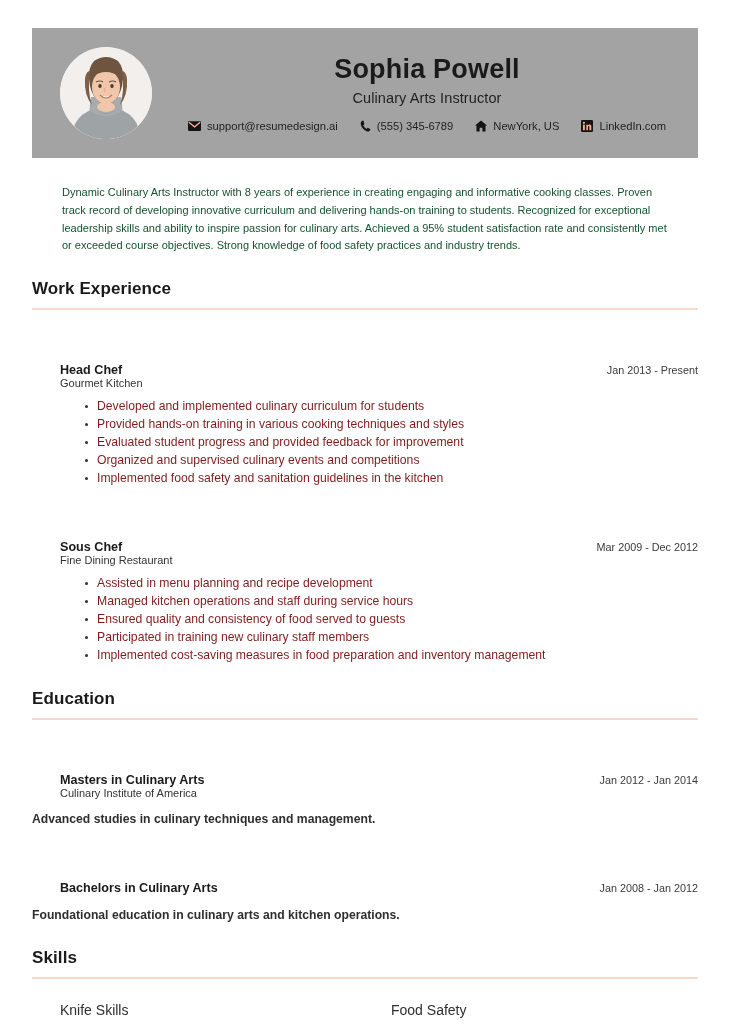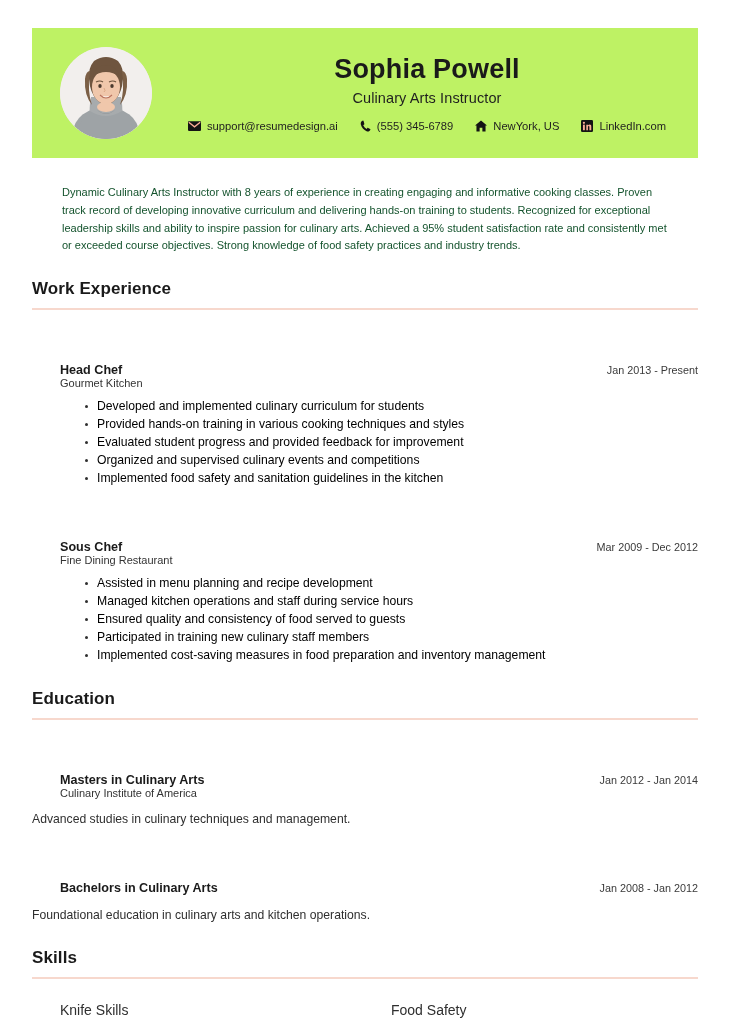--- a/index.html
+++ b/index.html
@@ -16,21 +16,21 @@
     width: 730px;
     height: 1024px;
     background: #ffffff;
     position: relative;
     padding: 0;
   }
 
   
   .header {
     margin: 28px 32px 0 32px;
-    background: #bef264;
+    background: #a3a3a3;
     height: 130px;
     display: flex;
     align-items: center;
     padding: 0 0 0 28px;
   }
 
   .avatar {
     width: 92px;
     height: 92px;
     border-radius: 50%;
@@ -139,21 +139,21 @@
     margin-top: 0;
   }
 
   .bullets {
     margin-top: 9px;
     padding-left: 25px;
     list-style: none;
   }
   .bullets li {
     font-size: 12.2px;
-    color: #000000;
+    color: #7f1d1d;
     line-height: 1.47;
     position: relative;
     padding-left: 12px;
   }
   .bullets li::before {
     content: "";
     position: absolute;
     left: 0;
     top: 7px;
     width: 3px;
@@ -161,20 +161,21 @@
     border-radius: 50%;
     background: #2f2f2f;
   }
 
   .entry-desc {
     font-size: 12.2px;
     color: #2f2f2f;
     margin-top: 11px;
     margin-left: -28px;
     line-height: 1.5;
+    font-weight: bold;
   }
 
   
   .skills-grid {
     margin-top: 12px;
     display: grid;
     grid-template-columns: 1fr 1fr;
     column-gap: 24px;
     row-gap: 0;
     padding-left: 28px;

